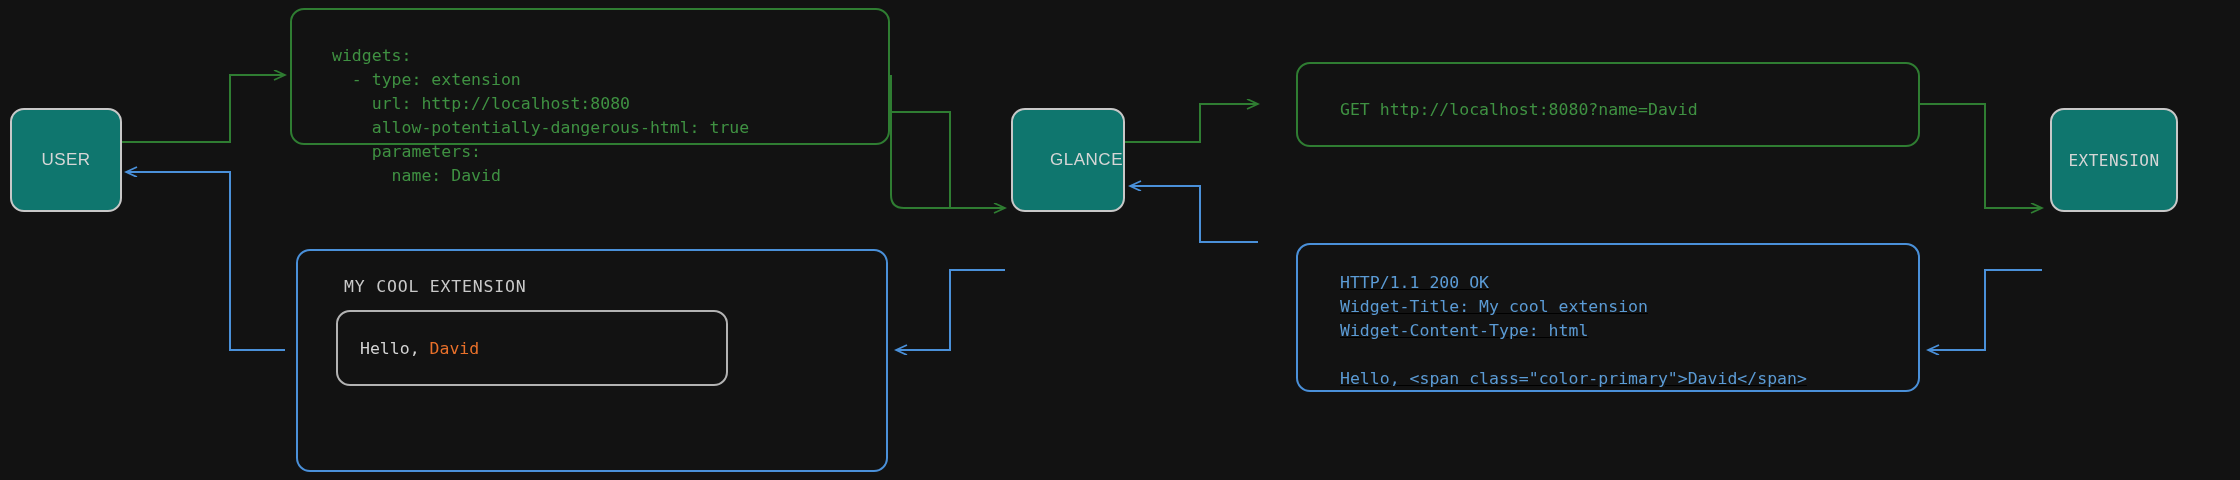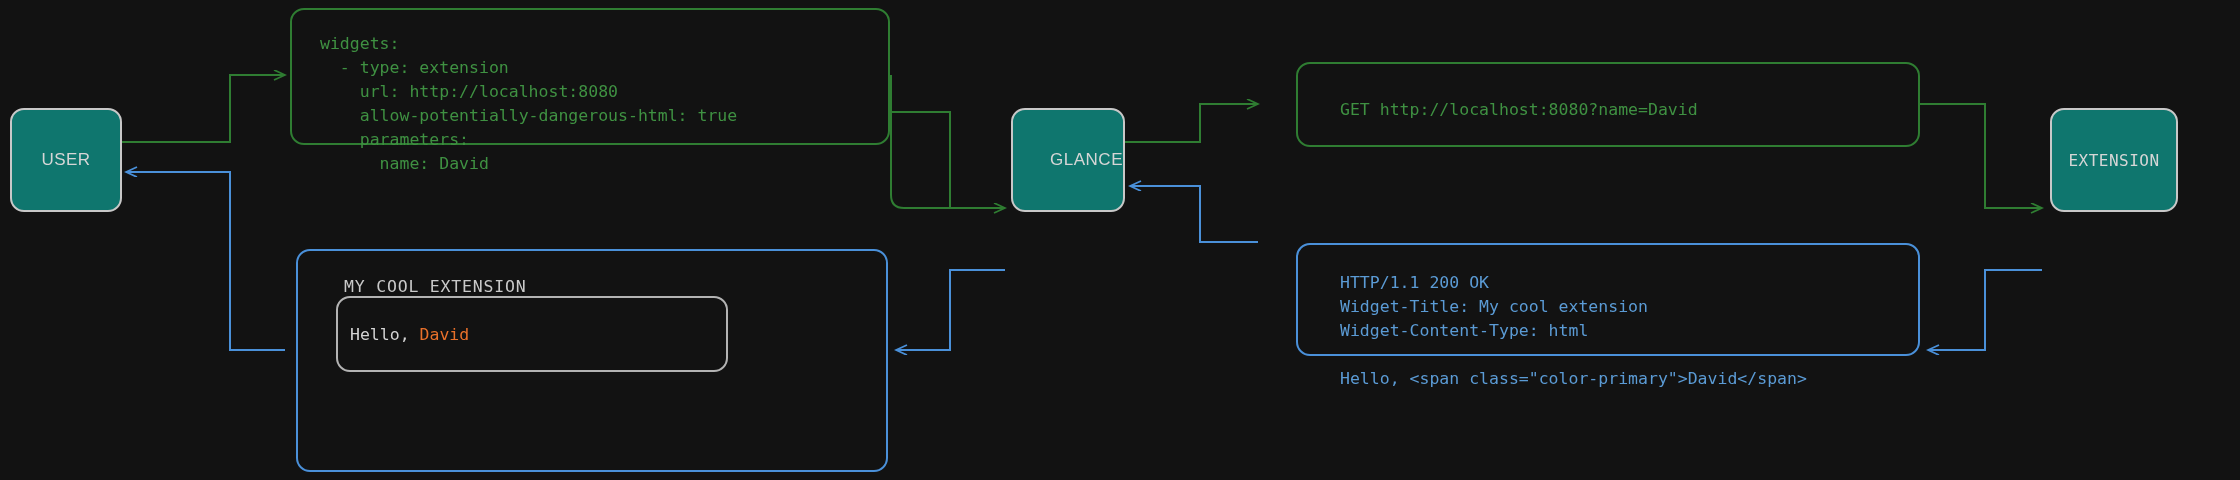--- a/index.html
+++ b/index.html
@@ -51,48 +51,48 @@
     box-sizing: border-box;
     border-radius: 14px;
     border: 2px solid #2f7d32;
     background: #121212;
     padding: 22px 28px;
   }
   .msgbox.blue { border-color: #4a90d9; }
   .msgbox.render { border-color: #4a90d9; }
 
   .code {
-    margin: 0;
+    margin: 12px;
     white-space: pre;
     font-family: "DejaVu Sans Mono", "Liberation Mono", monospace;
     font-size: 16.5px;
     line-height: 24px;
     color: #3f9142;
   }
   .code.blue { color: #5b9bd5; }
 
   
   .widget-title {
     font-family: "DejaVu Sans Mono", "Liberation Mono", monospace;
     font-size: 16.5px;
     letter-spacing: 0.8px;
     color: #c9c9c9;
     margin: 4px 0 0 12px;
     padding-left: 6px;
   }
   .widget-card {
-    margin: 0 0 0 10px;
+    margin: 14px 0 0 10px;
     box-sizing: border-box;
     width: 392px;
     height: 76px;
     border: 2px solid #b3b3b3;
     border-radius: 14px;
     display: flex;
     align-items: center;
-    padding-left: 12px;
+    padding-left: 22px;
   }
   .widget-card-text {
     font-family: "DejaVu Sans Mono", "Liberation Mono", monospace;
     font-size: 16.5px;
     color: #d4d4d4;
   }
   .accent { color: #e8702a; }
 </style>
 </head>
 <body>
@@ -148,21 +148,21 @@
     url: http://localhost:8080
     allow-potentially-dangerous-html: true
     parameters:
       name: David</pre>
   </div>
 
   <div class="msgbox" style="left:1296px; top:62px; width:624px; height:85px;">
     <pre class="code" style="margin-top:12px; margin-left:14px;">GET http://localhost:8080?name=David</pre>
   </div>
 
-  <div class="msgbox blue" style="left:1296px; top:243px; width:624px; height:113px;">
+  <div class="msgbox blue" style="left:1296px; top:243px; width:624px; height:149px;text-decoration:underline;">
     <pre class="code blue" style="margin-top:4px; margin-left:14px;">HTTP/1.1 200 OK
 Widget-Title: My cool extension
 Widget-Content-Type: html
 
 Hello, &lt;span class="color-primary"&gt;David&lt;/span&gt;</pre>
   </div>
 
   <div class="msgbox render" style="left:296px; top:249px; width:592px; height:223px;">
     <div class="widget-title">MY COOL EXTENSION</div>
     <div class="widget-card">

